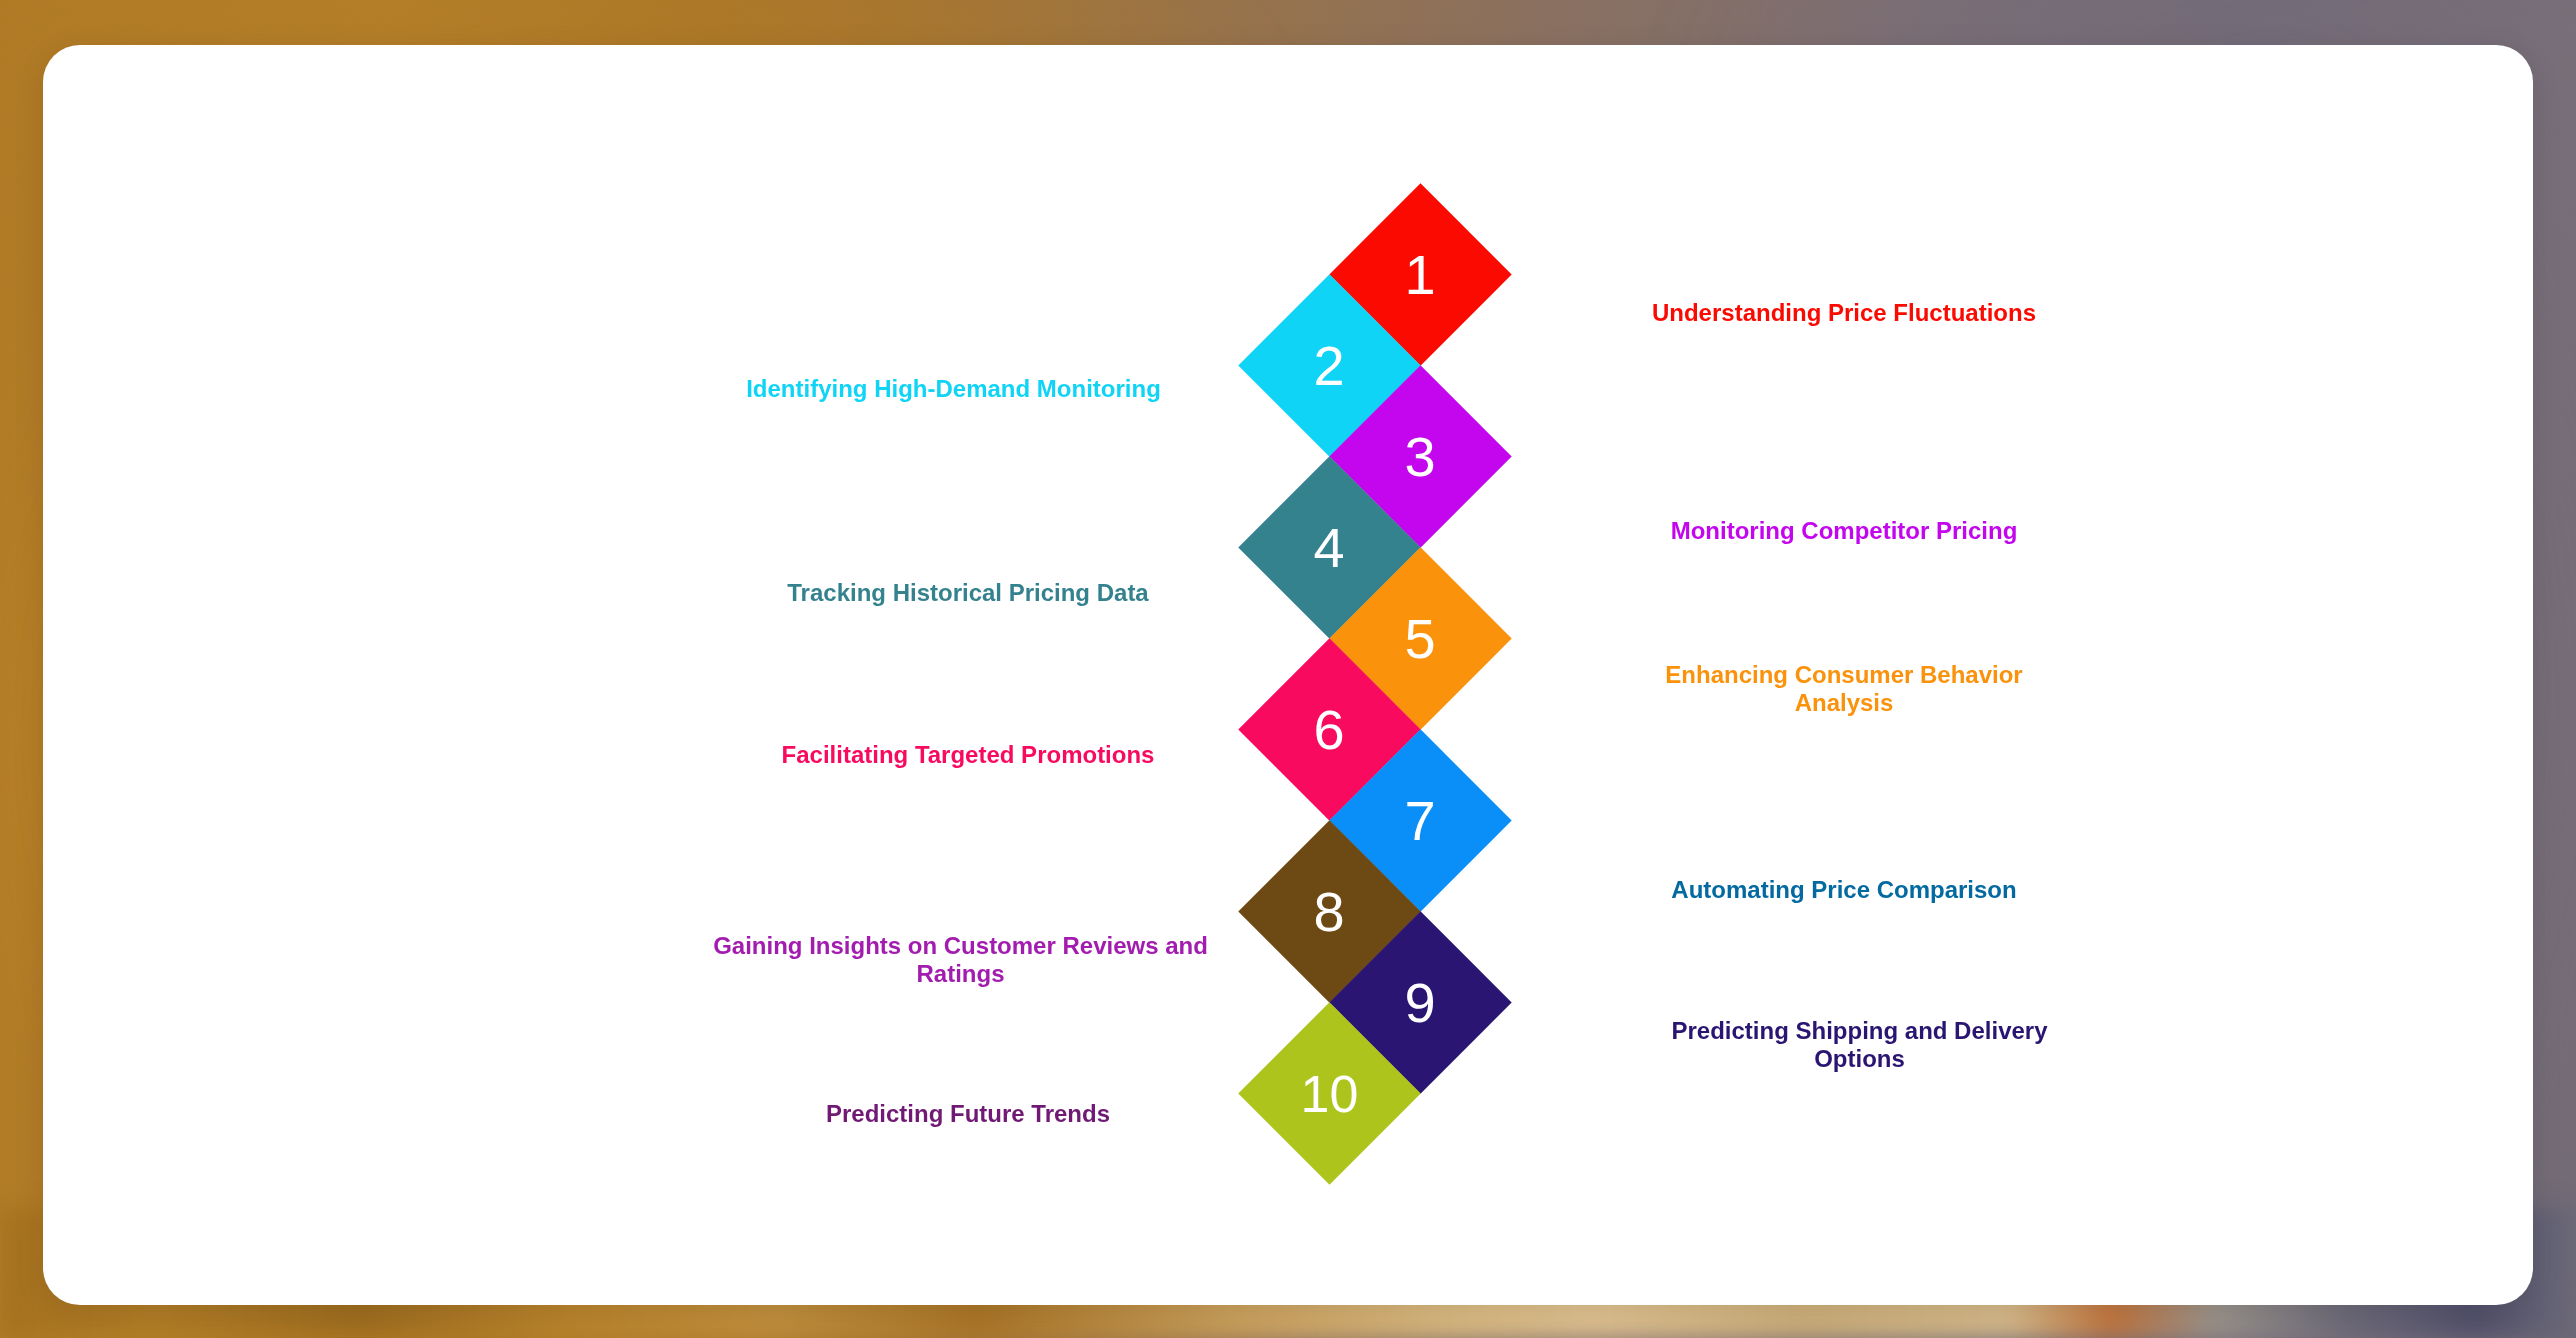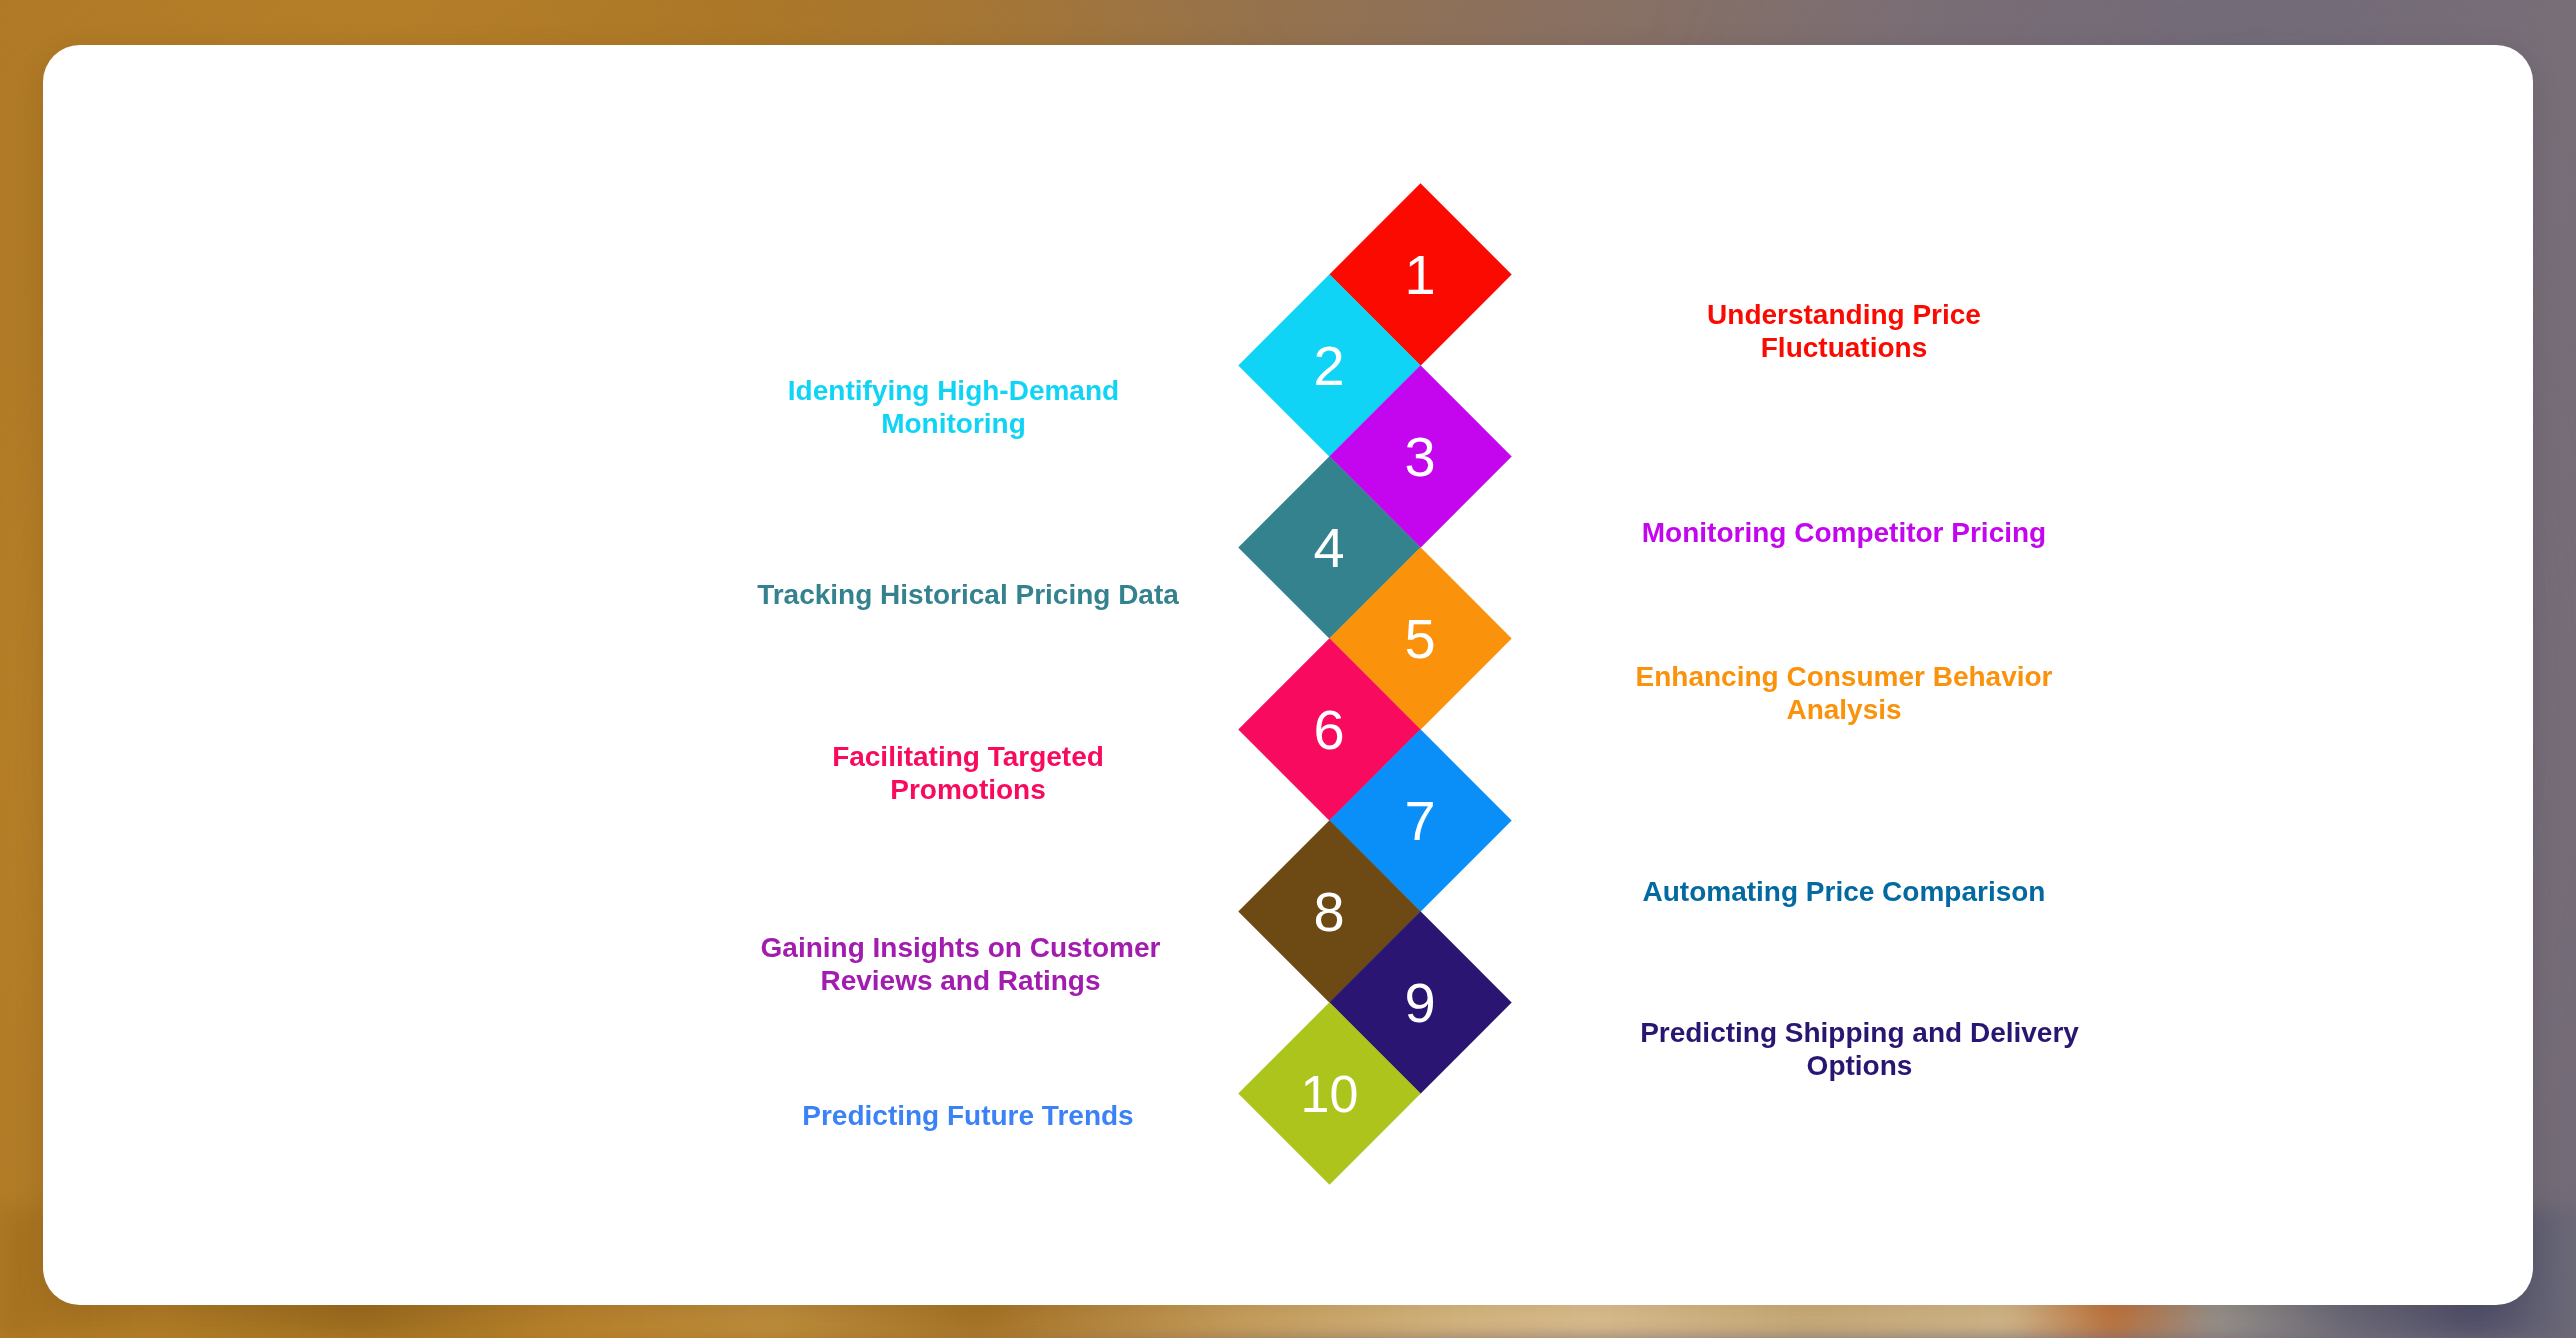--- a/index.html
+++ b/index.html
@@ -120,21 +120,21 @@
     line-height: 1;
     letter-spacing: 0px;
     font-family: "Liberation Sans", sans-serif;
     user-select: none;
   }
   .diamond.wide .num { font-size: 52px; }
 
   
   .caption {
     position: absolute;
-    font-size: 28px;
+    font-size: 24px;
     font-weight: bold;
     line-height: 1.17;
     font-family: "Liberation Sans", sans-serif;
   }
   .caption.right { text-align: center; }
   .caption.left  { text-align: center; }
 </style>
 </head>
 <body>
 
@@ -178,21 +178,21 @@
         <div class="diamond wide" style="left: 1222px; top: 984px; background: rgb(172, 196, 28);">
           <span class="num">10</span>
         </div>
       </div>
 
     <div id="captions-left">
         <div class="caption left" style="top: 330px; left: 679px; width: 463px; position: absolute; color: rgb(16, 212, 245);">Identifying High-Demand Monitoring</div>
         <div class="caption left" style="top: 534px; left: 709px; width: 432px; position: absolute; color: rgb(53, 130, 143);">Tracking Historical Pricing Data</div>
         <div class="caption left" style="top: 696px; left: 709px; width: 432px; position: absolute; color: rgb(248, 11, 95);">Facilitating Targeted Promotions</div>
         <div class="caption left" style="top: 887px; left: 663px; width: 509px; position: absolute; color: #a21caf;">Gaining Insights on Customer Reviews and Ratings</div>
-        <div class="caption left" style="top: 1055px; left: 709px; width: 432px; position: absolute; color: #3b82f6;">Predicting Future Trends</div>
+        <div class="caption left" style="top: 1055px; left: 709px; width: 432px; position: absolute; color: #701a75;">Predicting Future Trends</div>
       </div>
     <div id="captions-right">
         <div class="caption right" style="top: 254px; left: 1585px; width: 432px; position: absolute; color: rgb(250, 10, 0);">Understanding Price Fluctuations</div>
         <div class="caption right" style="top: 428px; left: 1585px; width: 432px; position: absolute; color: rgb(196, 6, 238); margin-top: 44px;">Monitoring Competitor Pricing</div>
         <div class="caption right" style="top: 604px; left: 1585px; width: 432px; position: absolute; color: rgb(250, 146, 11); margin-top: 12px;">Enhancing Consumer Behavior Analysis</div>
         <div class="caption right" style="top: 831px; left: 1585px; width: 432px; position: absolute; color: #0369a1;">Automating Price Comparison</div>
         <div class="caption right" style="top: 972px; left: 1585px; width: 463px; position: absolute; color: rgb(42, 21, 114);">Predicting Shipping and Delivery Options</div>
       </div>
 
   </div>

